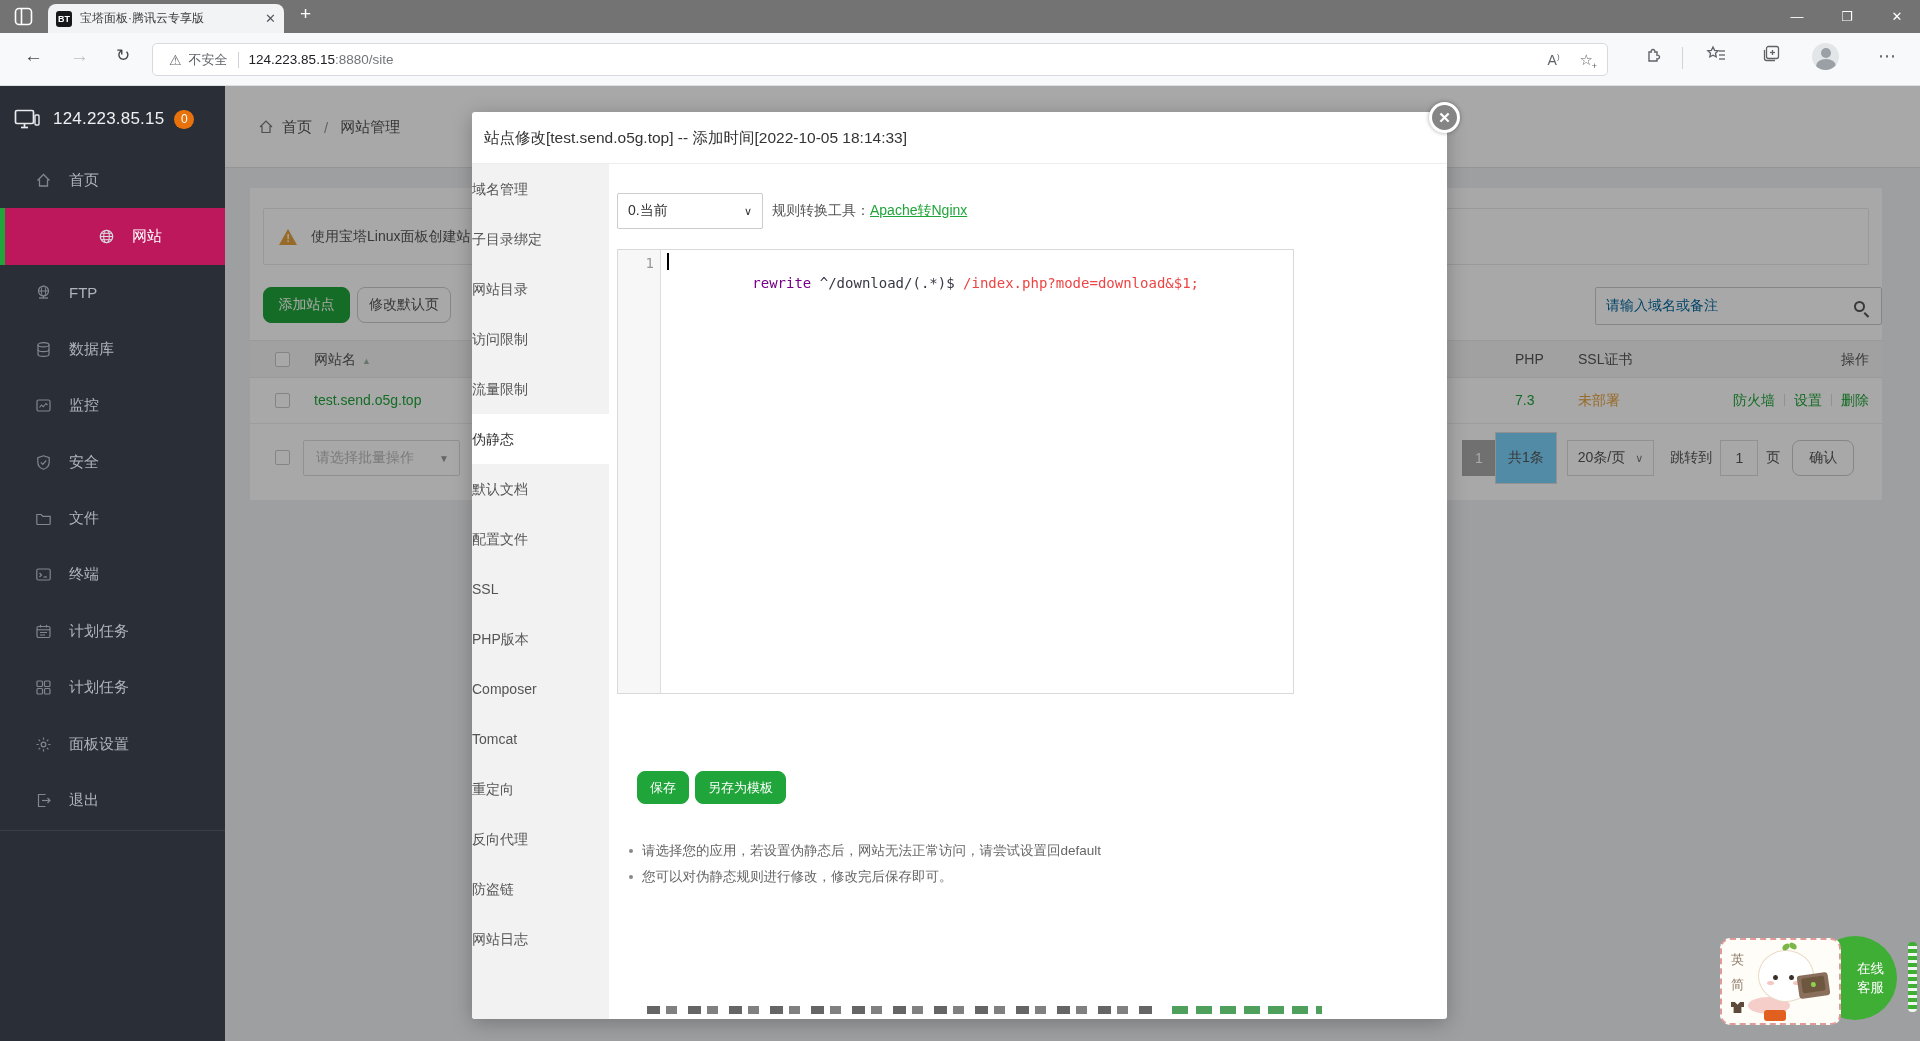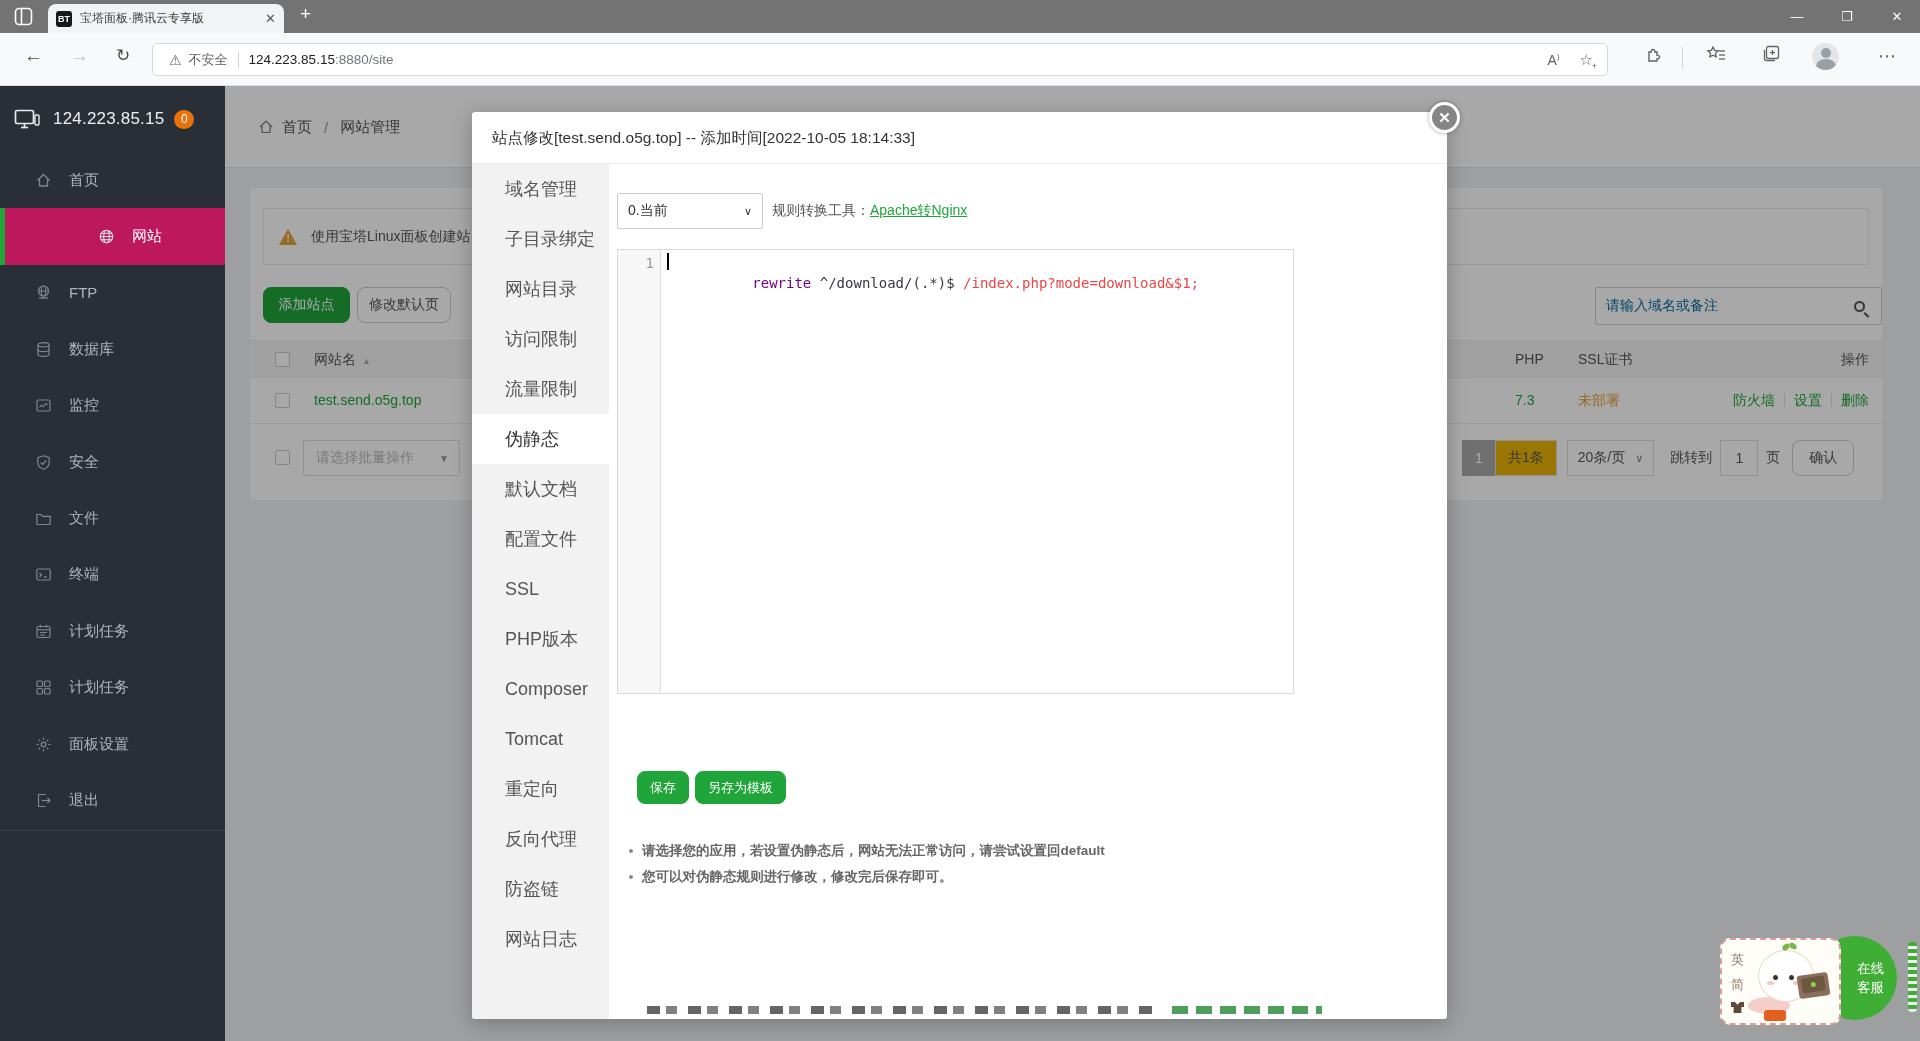--- a/index.html
+++ b/index.html
@@ -87,62 +87,62 @@
   .col-act { position:absolute; right:13px; }
   .green-link { color:#20a53a; cursor:pointer; text-decoration:none; }
   .warn-text { color:#e6a23c; }
   .act-sep { display:inline-block; height:12px; border-left:1px solid #ddd; margin:0 9px; vertical-align:-1px; }
   .batch { position:absolute; left:53px; top:252px; width:157px; height:36px; border:1px solid #ddd; border-radius:2px;
            background:#fff; display:flex; align-items:center; color:#bbb; font-size:14px; }
   .batch .ph { margin-left:12px; flex:1; }
   .batch .dd { margin-right:10px; color:#999; font-size:10px; }
   .pager { position:absolute; left:1212px; top:252px; height:36px; display:flex; align-items:center; font-size:14px; color:#555; }
   .pg-num { width:34px; height:36px; background:#aaaaaa; color:#fff; display:flex; align-items:center; justify-content:center; }
-  .pg-box { height:36px; border:1px solid #ddd; background:#eab308; display:flex; align-items:center; padding:8px 12px; margin-left:-1px; }
+  .pg-box { height:52px; border:1px solid #ddd; background:#7dd3fc; display:flex; align-items:center; padding:8px 12px; margin-left:-1px; }
   .pg-sel { height:36px; border:1px solid #ddd; background:#fff; display:flex; align-items:center; padding:0 10px; margin-left:10px; gap:10px; }
   .pg-jump { margin-left:16px; }
   .pg-input { width:38px; height:36px; border:1px solid #ddd; background:#fff; display:flex; align-items:center;
               justify-content:center; margin-left:8px; }
   .pg-unit { margin-left:8px; }
   .pg-confirm { width:62px; height:36px; margin-left:12px; }
   .chev { font-size:11px; color:#777; }
 
   .overlay { position:absolute; left:0; top:0; width:1695px; height:955px; background:rgba(0,0,0,0.34); }
 
   
   .modal { position:absolute; left:472px; top:112px; width:975px; height:907px; background:#fff;
            border-radius:3px; box-shadow:0 4px 20px rgba(0,0,0,.25); }
-  .m-title { height:52px; line-height:52px; padding-left:20px; font-size:15.5px; color:#333;
+  .m-title { height:52px; line-height:52px; padding-left:12px; font-size:15.5px; color:#333;
              border-bottom:1px solid #eee; white-space:nowrap; }
   .m-close { position:absolute; left:957px; top:-10px; width:31px; height:31px; border-radius:50%;
              background:#858585; border:3px solid #fff; box-shadow:0 0 4px rgba(0,0,0,.35);
              display:flex; align-items:center; justify-content:center; cursor:pointer; }
   .m-close span { color:#fff; font-size:15px; font-weight:bold; line-height:1; margin-top:-1px; }
   .m-tabs { position:absolute; left:0; top:52px; width:137px; height:855px; background:#f2f2f2; border-radius:0 0 0 3px; }
-  .m-tab { height:50px; line-height:50px; padding-left:33px; font-size:18px; color:#555; cursor:pointer; white-space:nowrap; }
+  .m-tab { height:50px; line-height:50px; font-size:14px; color:#555; cursor:pointer; white-space:nowrap; }
   .m-tab.active { background:#fff; color:#333; }
   .m-body { position:absolute; left:137px; top:52px; width:838px; height:855px; }
   .rw-select { position:absolute; left:8px; top:29px; width:146px; height:36px; border:1px solid #ccc; border-radius:2px;
                background:#fff; display:flex; align-items:center; font-size:14px; color:#333; }
   .rw-select .val { margin-left:10px; flex:1; }
   .rw-select .chev { margin-right:10px; color:#333; }
   .rw-toollabel { position:absolute; left:163px; top:38px; font-size:14px; color:#555; }
   .rw-toollink { position:absolute; left:261px; top:38px; font-size:14px;text-decoration:underline; }
   .editor { position:absolute; left:8px; top:85px; width:677px; height:445px; border:1px solid #d9d9d9;
             background:#fff; display:flex; font-family:"DejaVu Sans Mono", monospace; font-size:14px; }
   .gutter { width:43px; background:#f7f7f7; border-right:1px solid #ddd; text-align:right; color:#999;
             padding:3px 6px 0 0; line-height:20px; }
   .codearea { flex:1; padding:3px 0 0 7px; line-height:20px; white-space:pre; position:relative; }
   .cursor { position:absolute; left:6px; top:3px; width:1.5px; height:17px; background:#000; }
   .tok-kw { color:#770088; }
   .tok-re { color:#383845; }
   .tok-path { color:#ef4444; }
   .m-save { position:absolute; left:28px; top:607px; height:33px; padding:0 12px; font-size:13px; }
   .m-saveas { position:absolute; left:86px; top:607px; height:33px; padding:0 12px; font-size:13px; }
-  .m-notes { position:absolute; left:20px; top:674px; font-size:13.5px; color:#666;font-weight:bold; }
+  .m-notes { position:absolute; left:20px; top:674px; font-size:13.5px; color:#666; }
   .m-note { display:flex; align-items:center; height:26px; }
   .m-note .dot { width:4px; height:4px; border-radius:50%; background:#888; margin:0 9px 0 0; }
   .clip-strip { position:absolute; top:894px; height:8px; overflow:hidden; opacity:.85; }
   .clip-a { left:175px; width:510px;
             background:repeating-linear-gradient(90deg,#4a4a4a 0 13px,transparent 13px 19px,#6a6a6a 19px 30px,transparent 30px 41px); }
   .clip-b { left:700px; width:150px;
             background:repeating-linear-gradient(90deg,#2f8f3f 0 16px,transparent 16px 24px); }
 
   
   .chat-circle { position:absolute; left:1813px; top:936px; width:84px; height:84px; border-radius:50%;

